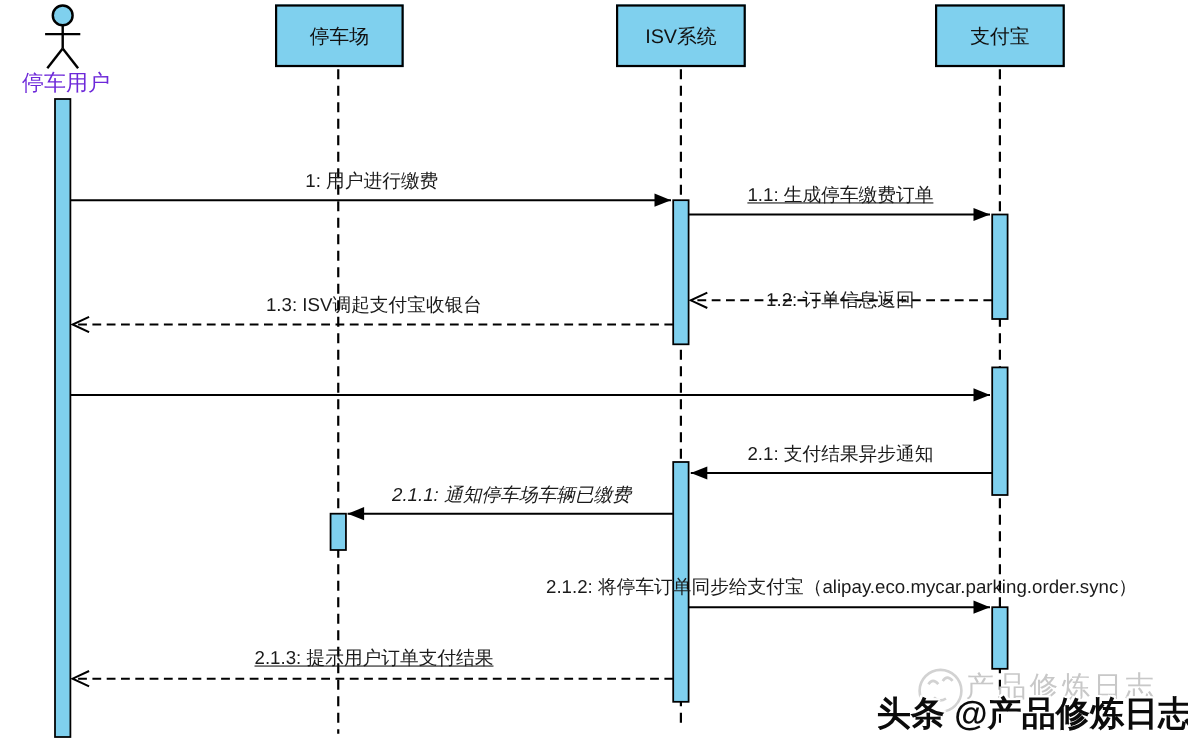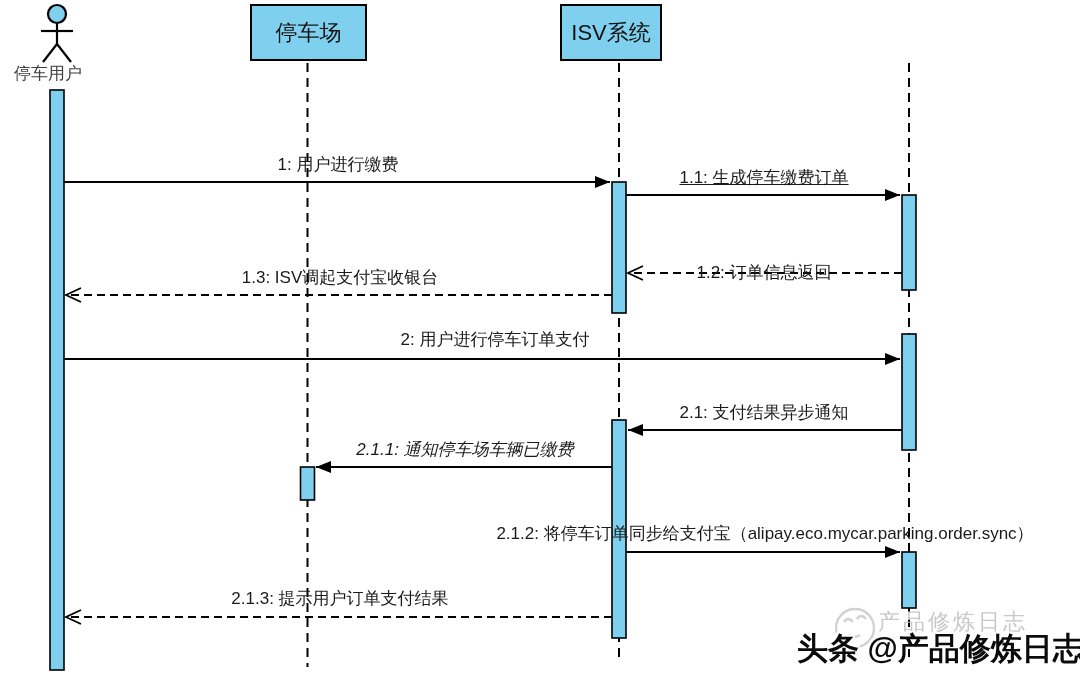--- a/index.html
+++ b/index.html
@@ -5,32 +5,32 @@
   html,body{margin:0;padding:0;background:#fff;}
   .stage{
     position:relative;width:1080px;height:678px;background:#ffffff;overflow:hidden;
     font-family:"Liberation Sans","DejaVu Sans",sans-serif;color:#1a1a1a;
   }
   .stage svg{position:absolute;left:0;top:0;}
   .pbox{
     position:absolute;top:4px;height:57px;box-sizing:border-box;
     background:#7FD0EE;border:2px solid #000;
     display:flex;align-items:center;justify-content:center;
-    font-size:22px;color:#111;
+    font-size:18px;color:#111;
   }
   .actor-label{
-    position:absolute;left:14px;top:62px;width:86px;text-align:left;
-    font-size:17px;color:#404040;
+    position:absolute;left:14px;top:62px;width:86px;text-align:right;
+    font-size:20px;color:#6d28d9;
   }
   .mlabel{
     position:absolute;transform:translateX(-50%);white-space:nowrap;
     font-size:17px;color:#1a1a1a;line-height:20px;
   }
   .wm-ghost{
-    position:absolute;left:878px;top:607px;font-size:22px;letter-spacing:3px;
+    position:absolute;left:878px;top:607px;font-size:26px;letter-spacing:3px;
     color:#c8c8c8;z-index:1;white-space:nowrap;
   }
   .wm-main{
     position:absolute;left:797px;top:628px;font-size:31px;font-weight:bold;
     color:#0b0b0b;z-index:2;white-space:nowrap;
     text-shadow:-2px -2px 0 #fff,2px -2px 0 #fff,-2px 2px 0 #fff,2px 2px 0 #fff,0 2px 0 #fff,0 -2px 0 #fff,2px 0 0 #fff,-2px 0 0 #fff;
   }
 </style>
 </head>
 <body>
@@ -87,32 +87,34 @@
       <circle cx="855" cy="628" r="19"></circle>
       <path d="M844,622 q4,-6 9,0"></path>
       <path d="M857,619 q4,-6 9,0"></path>
       <path d="M849,634 q5,5 11,1"></path>
     </g>
   </svg>
 
   <div class="pbox" style="left:250px;width:117px;">
     <span>停车场</span>
   </div>
-  <div class="pbox" style="left:560px;width:102px;">
+  <div class="pbox" style="left:560px;width:118px;">
     <span>ISV系统</span>
+  </div>
+  <div class="pbox" style="left:850px;width:118px;">
+    <span>支付宝</span>
   </div>
 
   <div class="actor-label">停车用户</div>
 
   <div class="mlabel" style="left:338px;top:155px;">1: 用户进行缴费</div>
   <div class="mlabel" style="left:764px;top:168px;text-decoration:underline;">1.1: 生成停车缴费订单</div>
   <div class="mlabel" style="left:764px;top:246px;margin-top:17px;">1.2: 订单信息返回</div>
   <div class="mlabel" style="left:340px;top:268px;">1.3: ISV调起支付宝收银台</div>
-  <div class="mlabel" style="left:495px;top:330px;">2: 用户进行停车订单支付</div>
   <div class="mlabel" style="left:764px;top:403px;">2.1: 支付结果异步通知</div>
   <div class="mlabel" style="left:465px;top:440px;font-style:italic;">2.1.1: 通知停车场车辆已缴费</div>
   <div class="mlabel" style="left:765px;top:524px;">2.1.2: 将停车订单同步给支付宝（alipay.eco.mycar.parking.order.sync）</div>
-  <div class="mlabel" style="left:340px;top:589px;">2.1.3: 提示用户订单支付结果</div>
+  <div class="mlabel" style="left:340px;top:589px;text-decoration:underline;">2.1.3: 提示用户订单支付结果</div>
 
   <div class="wm-ghost">产品修炼日志</div>
   <div class="wm-main">头条 @产品修炼日志</div>
 
 </div>
 
 </body></html>

